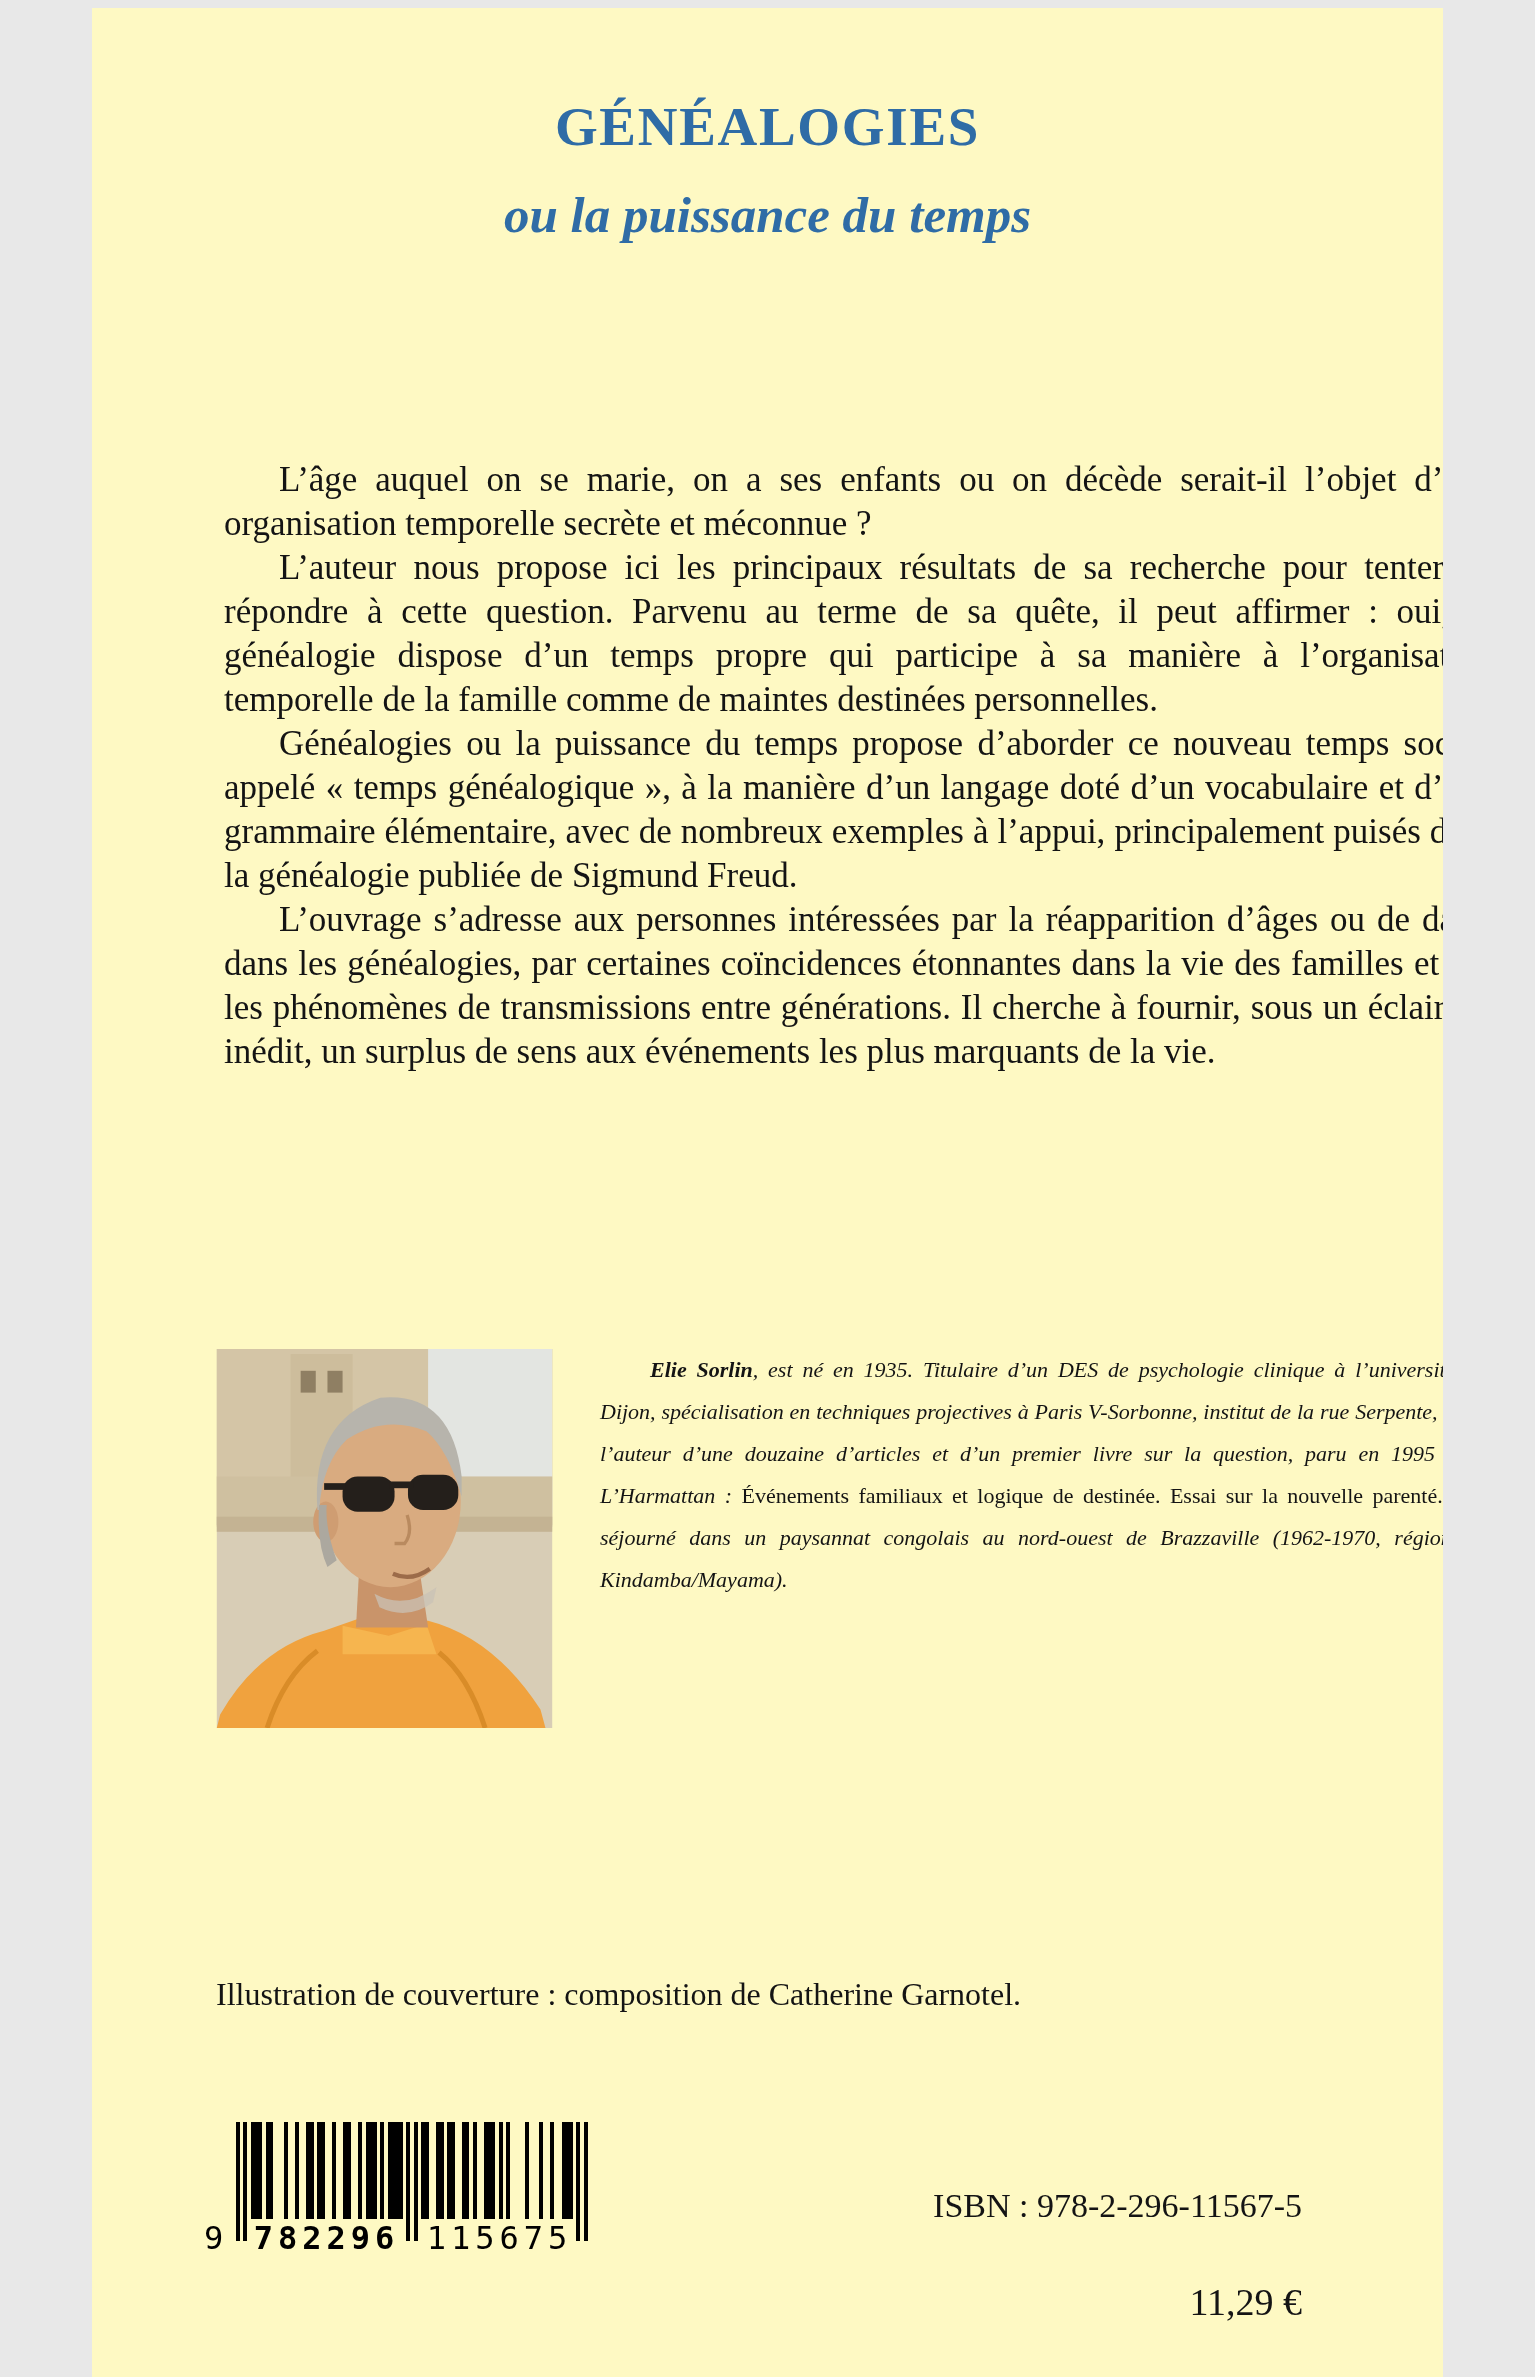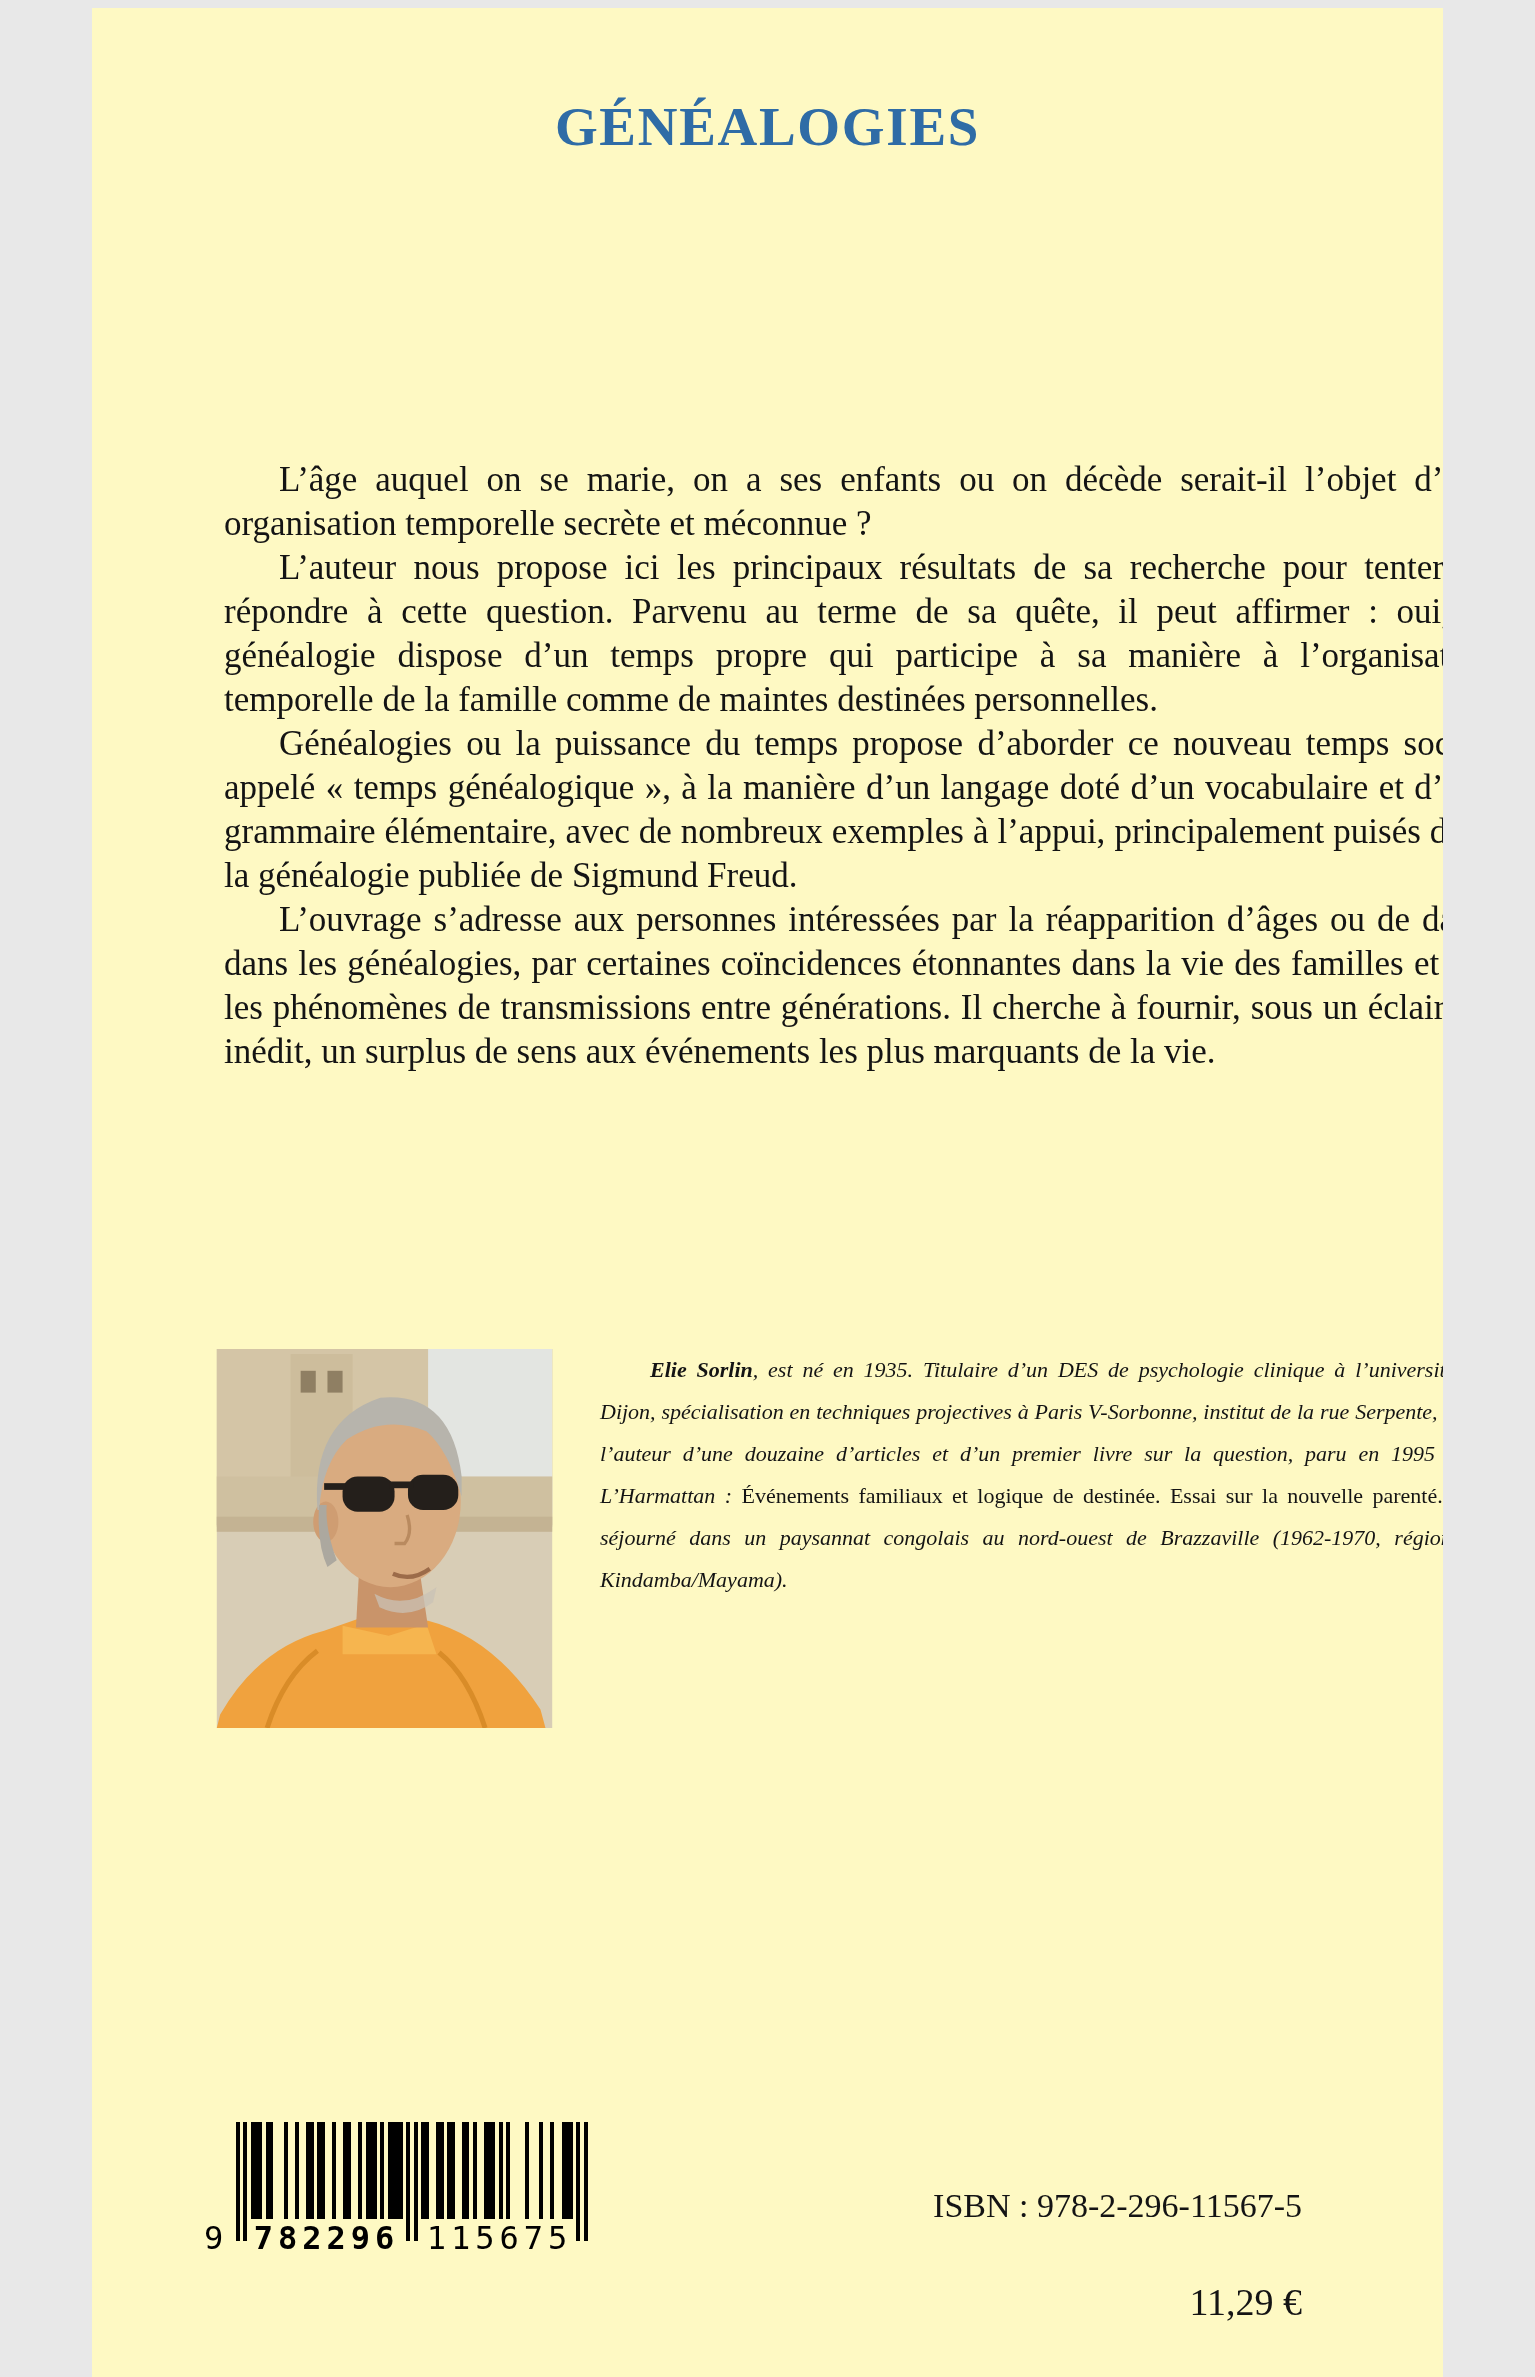--- a/index.html
+++ b/index.html
@@ -80,20 +80,21 @@
 
   .isbn  { position:absolute; top:2179px; right:141px; margin:0; font-size:34px; }
   .price { position:absolute; top:2272px; right:141px; margin:0; font-size:38px; }
 </style>
 </head>
 <body>
 
 <div class="page">
 
   <h1 class="book-title">GÉNÉALOGIES</h1>
+  <h2 class="book-subtitle">ou la puissance du temps</h2>
 
   <section class="synopsis">
     <p>L’âge auquel on se marie, on a ses enfants ou on décède serait-il l’objet d’une organisation temporelle secrète et méconnue ?</p>
     <p>L’auteur nous propose ici les principaux résultats de sa recherche pour tenter de répondre à cette question. Parvenu au terme de sa quête, il peut affirmer : oui, la généalogie dispose d’un temps propre qui participe à sa manière à l’organisation temporelle de la famille comme de maintes destinées personnelles.</p>
     <p><span class="italic">Généalogies ou la puissance du temps</span><span> propose d’aborder ce nouveau temps social, appelé « temps généalogique », à la manière d’un langage doté d’un vocabulaire et d’une grammaire élémentaire, avec de nombreux exemples à l’appui, principalement puisés dans la généalogie publiée de Sigmund Freud.</span></p>
     <p>L’ouvrage s’adresse aux personnes intéressées par la réapparition d’âges ou de dates dans les généalogies, par certaines coïncidences étonnantes dans la vie des familles et par les phénomènes de transmissions entre générations. Il cherche à fournir, sous un éclairage inédit, un surplus de sens aux événements les plus marquants de la vie.</p>
   </section>
 
   <section class="bio">
     <div class="photo">
@@ -121,20 +122,21 @@
           <rect x="128" y="160" width="26" height="8"></rect>
         </g>
         <path d="M227,198 Q234,220 224,232 L212,232" stroke="#b98a5f" stroke-width="4" fill="none"></path>
         <path d="M210,268 Q232,278 254,262" stroke="#9c6b49" stroke-width="5" fill="none"></path>
         <path d="M188,292 Q224,312 262,284 L258,302 Q228,324 194,308 Z" fill="#c9c2b6" opacity="0.75"></path>
       </svg>
     </div>
     <p class="bio-text"><span class="name">Elie Sorlin</span><span>, est né en 1935. Titulaire d’un DES de psychologie clinique à l’université de Dijon, spécialisation en techniques projectives à Paris V-Sorbonne, institut de la rue Serpente, il est l’auteur d’une douzaine d’articles et d’un premier livre sur la question, paru en 1995 chez L’Harmattan : </span><span class="roman">Événements familiaux et logique de destinée. Essai sur la nouvelle parenté. </span><span>Il a séjourné dans un paysannat congolais au nord-ouest de Brazzaville (1962-1970, région de Kindamba/Mayama).</span></p>
   </section>
 
+  <p class="credit">Illustration de couverture : composition de Catherine Garnotel.</p>
 
   <div class="barcode">
     <div id="bars">
         <div style="position: absolute; top: 0px; background: rgb(0, 0, 0); left: 0px; width: 4px; height: 119px;"></div>
         <div style="position: absolute; top: 0px; background: rgb(0, 0, 0); left: 7.4px; width: 4px; height: 119px;"></div>
         <div style="position: absolute; top: 0px; background: rgb(0, 0, 0); left: 15px; width: 4px; height: 97px;"></div>
         <div style="position: absolute; top: 0px; background: rgb(0, 0, 0); left: 18.5px; width: 4px; height: 97px;"></div>
         <div style="position: absolute; top: 0px; background: rgb(0, 0, 0); left: 22px; width: 4px; height: 97px;"></div>
         <div style="position: absolute; top: 0px; background: rgb(0, 0, 0); left: 30px; width: 4px; height: 97px;"></div>
         <div style="position: absolute; top: 0px; background: rgb(0, 0, 0); left: 33px; width: 4px; height: 97px;"></div>

